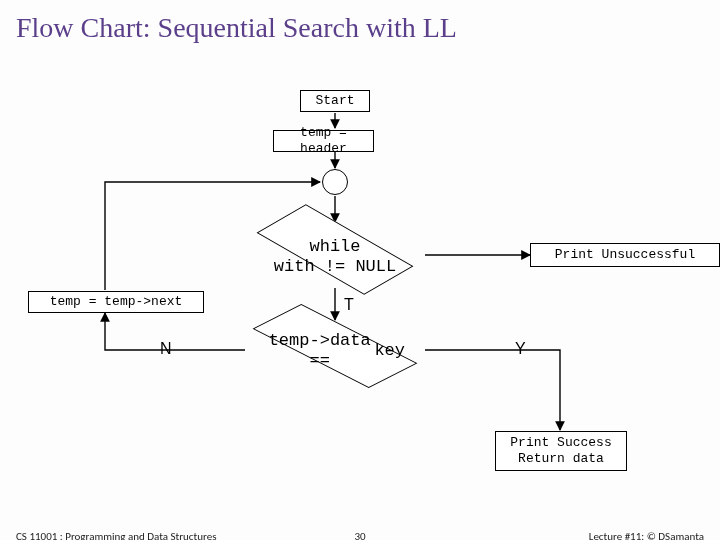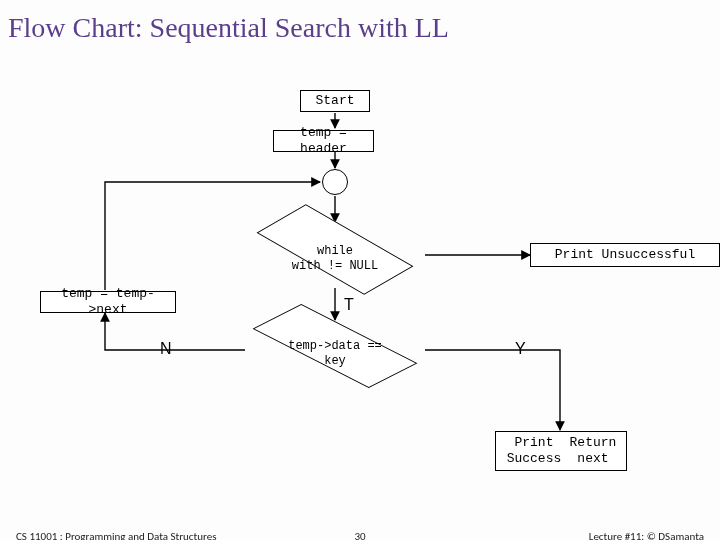--- a/index.html
+++ b/index.html
@@ -8,21 +8,21 @@
     height: 540px;
     background: #fdfdfe;
     font-family: Georgia, 'Times New Roman', serif;
     position: relative;
     overflow: hidden;
   }
   .title {
     color: #5b3f8a;
     font-size: 28px;
     font-weight: normal;
-    padding: 12px 0 0 8px;
+    padding: 12px 0 0 16px;
   }
   .canvas {
     position: absolute;
     top: 0; left: 0;
     width: 720px; height: 540px;
   }
   .box {
     position: absolute;
     background: #fff;
     border: 1px solid #000;
@@ -41,27 +41,27 @@
   }
   .diamond .shape {
     position: absolute;
     border: 1px solid #000;
     background: #fff;
     transform: rotate(45deg);
   }
   .diamond .dlabel {
     position: absolute;
     font-family: 'Courier New', monospace;
-    font-size: 12px;
+    font-size: 17px;
     text-align: center;
     line-height: 1.2;
     width: 140px;
     display: flex;
     align-items: center;
-    justify-content: flex-end;
+    justify-content: space-between;
   }
   .circle {
     position: absolute;
     width: 26px; height: 26px;
     border: 1px solid #000;
     border-radius: 50%;
     background: #fff;
   }
   .lbl {
     position: absolute;
@@ -127,35 +127,35 @@
     <div class="dlabel" style="left:-70px; top:-18px; height:36px; flex-direction:column;">
       <span>while</span>
       <span>with != NULL</span>
     </div>
   </div>
 
   <div class="box" style="left:530px; top:243px; width:190px; height:24px;">
     <span>Print Unsuccessful</span>
   </div>
 
-  <div class="box" style="left:28px; top:291px; width:136px; height:22px;margin-left:12px;">
+  <div class="box" style="left:28px; top:291px; width:176px; height:22px;">
     <span>temp = temp-&gt;next</span>
   </div>
 
   <div class="diamond" style="left:335px; top:350px;">
     <div class="shape" style="left:-62px; top:-30px; width:124px; height:52px; transform:rotate(45deg) skew(-18deg,-18deg);"></div>
-    <div class="dlabel" style="left:-70px; top:-16px; height:34px; flex-direction:column;">
+    <div class="dlabel" style="left:-70px; top:-16px; height:34px; flex-direction:row;">
       <span>temp-&gt;data ==</span>
       <span>key</span>
     </div>
   </div>
 
-  <div class="box" style="left:495px; top:431px; width:132px; height:40px; flex-direction:row;">
+  <div class="box" style="left:495px; top:431px; width:132px; height:40px; flex-direction:column;">
     <span>Print Success</span>
-    <span>Return next</span>
+    <span>Return data</span>
   </div>
 
   <div class="lbl" style="left:344px; top:296px;">T</div>
   <div class="lbl" style="left:160px; top:340px;">N</div>
   <div class="lbl" style="left:515px; top:340px;">Y</div>
 
 </div>
 
 <div class="footer">
   <span class="left">CS 11001 : Programming and Data Structures</span>

